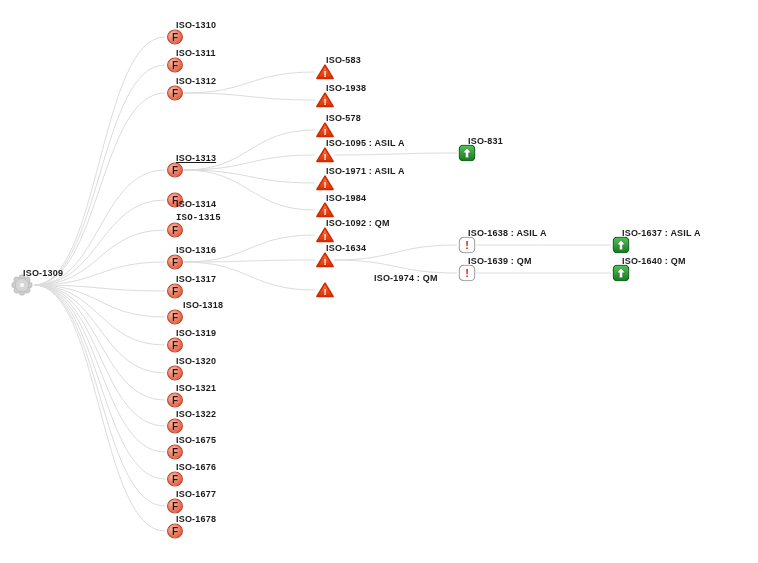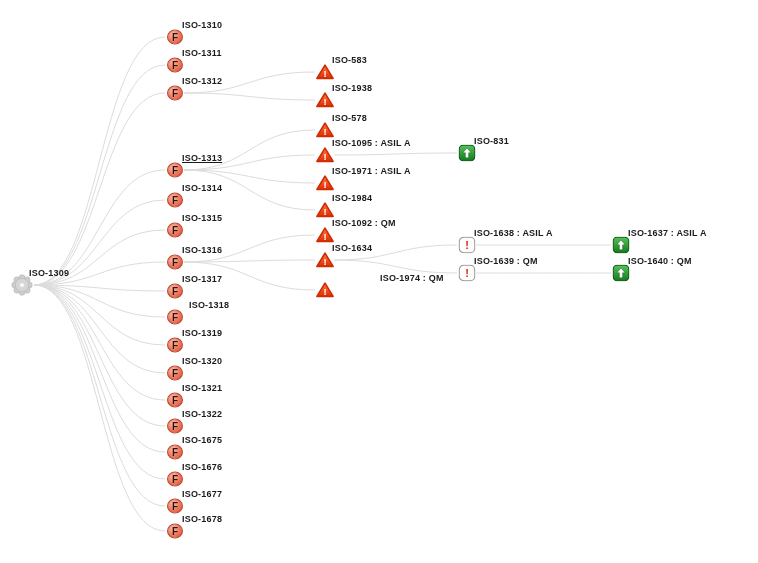--- a/index.html
+++ b/index.html
@@ -23,21 +23,21 @@
   }
   .node .icon-wrap {
     position: absolute;
     transform: translate(-50%, -50%);
     left: 0; top: 0;
     display: block;
     line-height: 0;
   }
   .node .label {
     position: absolute;
-    left: 7px;
+    left: 1px;
     top: -17px;
     white-space: nowrap;
     font-size: 9px;
     font-weight: 700;
     color: #1b1b1b;
     letter-spacing: 0.2px;
     line-height: 11px;
   }
   .f-icon {
     display: flex;
@@ -129,27 +129,27 @@
       <div class="node" style="left: 175px; top: 170px;">
         <span class="icon-wrap">
           <span class="f-icon">F</span>
         </span>
         <div class="label" style="color: rgb(27, 27, 27); text-decoration: underline;">ISO-1313</div>
       </div>
       <div class="node" style="left: 175px; top: 200px;">
         <span class="icon-wrap">
           <span class="f-icon">F</span>
         </span>
-        <div class="label" style="color: rgb(27, 27, 27);">ISO-1314</div>
+        <div class="label" style="color: rgb(27, 27, 27); margin-top: 16px;">ISO-1314</div>
       </div>
       <div class="node" style="left: 175px; top: 230px;">
         <span class="icon-wrap">
           <span class="f-icon">F</span>
         </span>
-        <div class="label" style="color: rgb(27, 27, 27);">ISO-1315</div>
+        <div class="label" style="color: rgb(27, 27, 27); font-family: Liberation Mono, monospace;">ISO-1315</div>
       </div>
       <div class="node" style="left: 175px; top: 262px;">
         <span class="icon-wrap">
           <span class="f-icon">F</span>
         </span>
         <div class="label" style="color: rgb(27, 27, 27);">ISO-1316</div>
       </div>
       <div class="node" style="left: 175px; top: 291px;">
         <span class="icon-wrap">
           <span class="f-icon">F</span>

